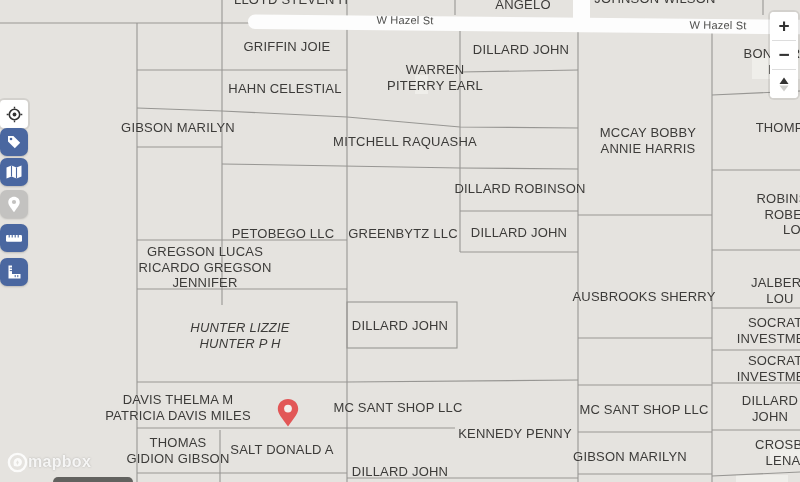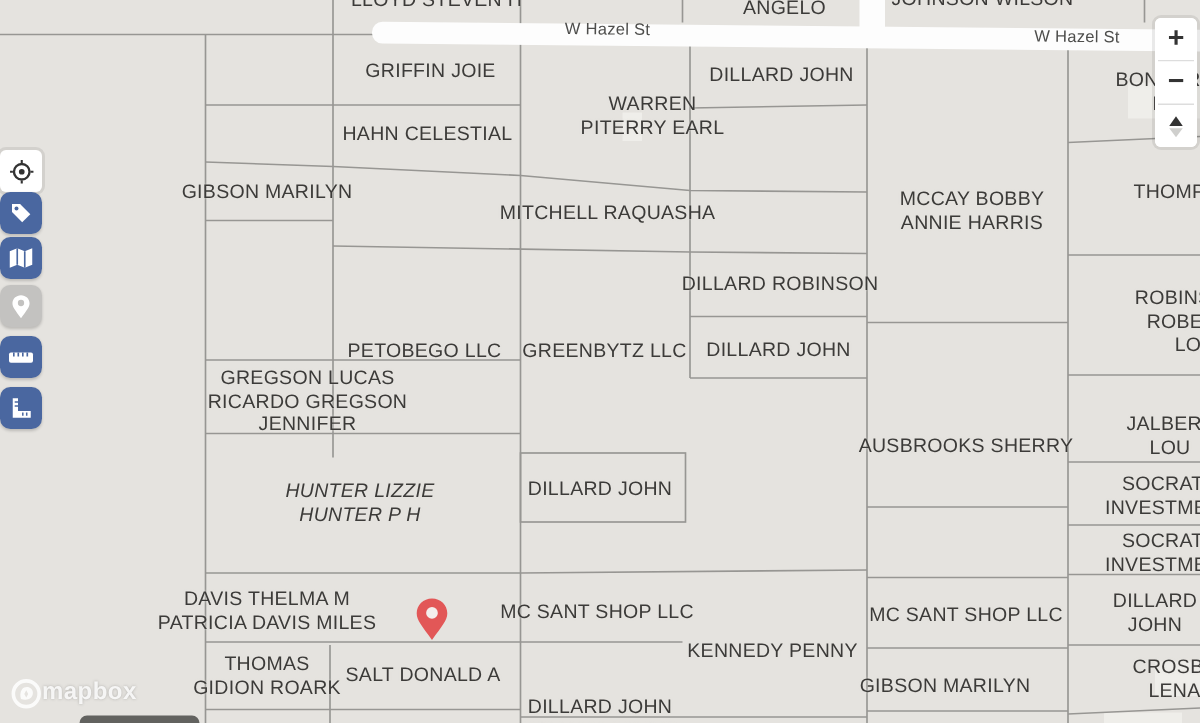--- a/index.html
+++ b/index.html
@@ -164,21 +164,21 @@
 INVESTMENTS</div>
       <div class="parcel-label" style="left: 784px; top: 368px;">SOCRATES
 INVESTMENTS</div>
       <div class="parcel-label" style="left: 178px; top: 407px;">DAVIS THELMA M
 PATRICIA DAVIS MILES</div>
       <div class="parcel-label" style="left: 398px; top: 408px;">MC SANT SHOP LLC</div>
       <div class="parcel-label" style="left: 644px; top: 410px;">MC SANT SHOP LLC</div>
       <div class="parcel-label" style="left: 770px; top: 408px;">DILLARD JOHN</div>
       <div class="parcel-label" style="left: 515px; top: 434px;">KENNEDY PENNY</div>
       <div class="parcel-label" style="left: 178px; top: 450px;">THOMAS
-GIDION ROARK</div>
+GIDION GIBSON</div>
       <div class="parcel-label" style="left: 282px; top: 450px;">SALT DONALD A</div>
       <div class="parcel-label" style="left: 630px; top: 457px;">GIBSON MARILYN</div>
       <div class="parcel-label" style="left: 783px; top: 452px;">CROSBY LENA</div>
       <div class="parcel-label" style="left: 400px; top: 479px;">DILLARD JOHN
 WILLIAM JAMES</div>
     </div>
 
   <div class="marker">
     <svg width="24" height="30" viewBox="0 0 24 30">
       <path d="M12 1 C6.2 1 1.8 5.4 1.8 10.8 C1.8 15.8 5.4 19.2 12 28.6 C18.6 19.2 22.2 15.8 22.2 10.8 C22.2 5.4 17.8 1 12 1 Z" fill="#e25757"></path>

